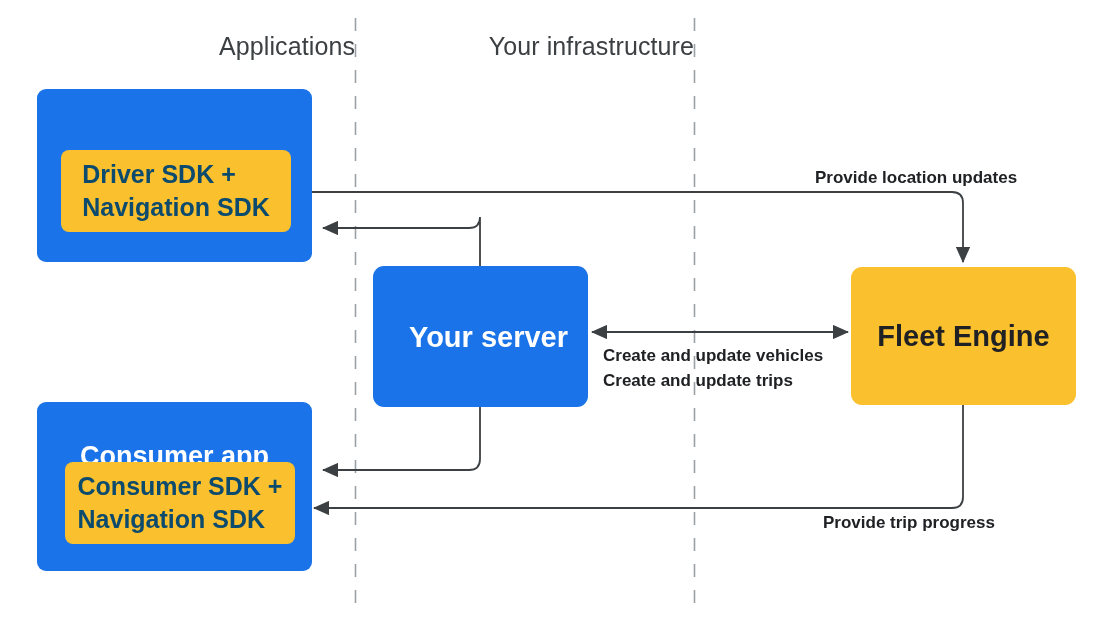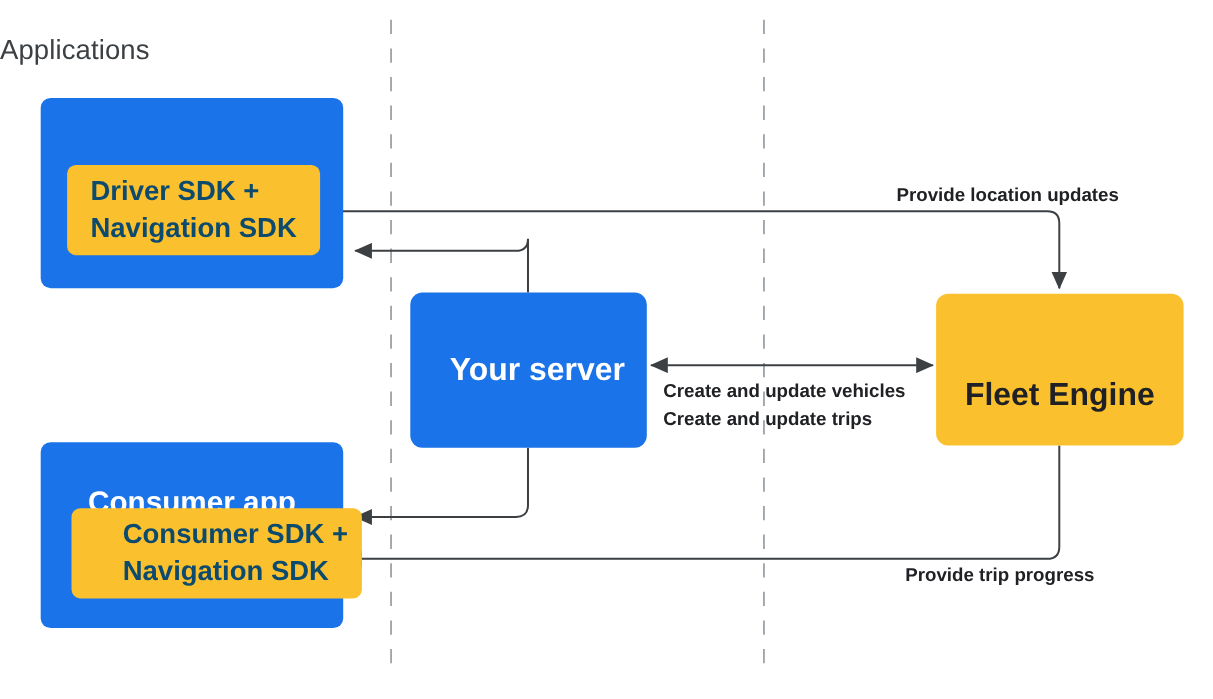--- a/index.html
+++ b/index.html
@@ -6,21 +6,21 @@
   body{width:1103px;height:635px;font-family:"Liberation Sans",sans-serif;}
   #stage{position:relative;width:1103px;height:635px;overflow:hidden;background:#fff;}
 
   .col-header{
     position:absolute;
     font-size:25px;
     color:#3c4043;
     font-weight:400;
     letter-spacing:0.1px;
     white-space:nowrap;
-    text-align:left;
+    text-align:right;
     font-family:"Liberation Sans",sans-serif;
   }
 
   svg.wires{position:absolute;left:0;top:0;width:1103px;height:635px;pointer-events:none;}
 
   .node{position:absolute;box-sizing:border-box;border-radius:9px;}
   .node-app{background:#1a73e8;}
   .node-server{background:#1a73e8;border-radius:11px;}
   .node-engine{background:#fbc02d;border-radius:11px;}
 
@@ -39,35 +39,36 @@
     color:#0c4a6e;font-weight:bold;font-size:25px;line-height:1.32;
     font-family:"Liberation Sans",sans-serif;
     white-space:pre-line;
   }
   .node-label-center{
     position:absolute;left:0;right:0;top:50%;transform:translateY(-50%);
     text-align:center;font-weight:bold;font-size:29px;
     font-family:"Liberation Sans",sans-serif;white-space:nowrap;
   }
   .label-white{color:#ffffff;margin-left:16px;}
-  .label-dark{color:#202124;margin-top:24px;}
+  .label-dark{color:#202124;}
 
   .wire-label{
     position:absolute;font-size:17px;font-weight:bold;
     color:#202124;font-family:"Liberation Sans",sans-serif;
     white-space:pre-line;line-height:1.45;
   }
 </style>
 </head>
 <body>
 
 <div id="stage">
 
   <div class="col-header" style="left:0px;top:32px;width:355px;">Applications</div>
 
+  <div class="col-header" style="left:355px;top:32px;width:339px;">Your infrastructure</div>
 
 
   <svg class="wires" viewBox="0 0 1103 635" xmlns="http://www.w3.org/2000/svg">
     <defs>
       <marker id="arrowhead" markerWidth="9" markerHeight="8" refX="8.4" refY="4" orient="auto" markerUnits="strokeWidth">
         <path d="M0,0 L9,4 L0,8 z" fill="#3c4043"></path>
       </marker>
       <marker id="arrowtail" markerWidth="9" markerHeight="8" refX="0.6" refY="4" orient="auto" markerUnits="strokeWidth">
         <path d="M9,0 L0,4 L9,8 z" fill="#3c4043"></path>
       </marker>
@@ -96,21 +97,21 @@
 
   <div class="node node-app" style="left:37px;top:89px;width:275px;height:173px;">
     <div class="sdk-box" style="left:24px;top:61px;width:230px;height:82px;">
       <div class="sdk-text">Driver SDK +
 Navigation SDK</div>
     </div>
   </div>
 
   <div class="node node-app" style="left:37px;top:402px;width:275px;height:169px;">
     <div class="app-title" style="top:15px;margin-top:24px;">Consumer app</div>
-    <div class="sdk-box" style="left:28px;top:60px;width:230px;height:82px;padding-left:34px;">
+    <div class="sdk-box" style="left:28px;top:60px;width:230px;height:82px;">
       <div class="sdk-text">Consumer SDK +
 Navigation SDK</div>
     </div>
   </div>
 
   <div class="node node-server" style="left:373px;top:266px;width:215px;height:141px;">
     <div class="node-label-center label-white">Your server</div>
   </div>
 
   <div class="node node-engine" style="left:851px;top:267px;width:225px;height:138px;">

